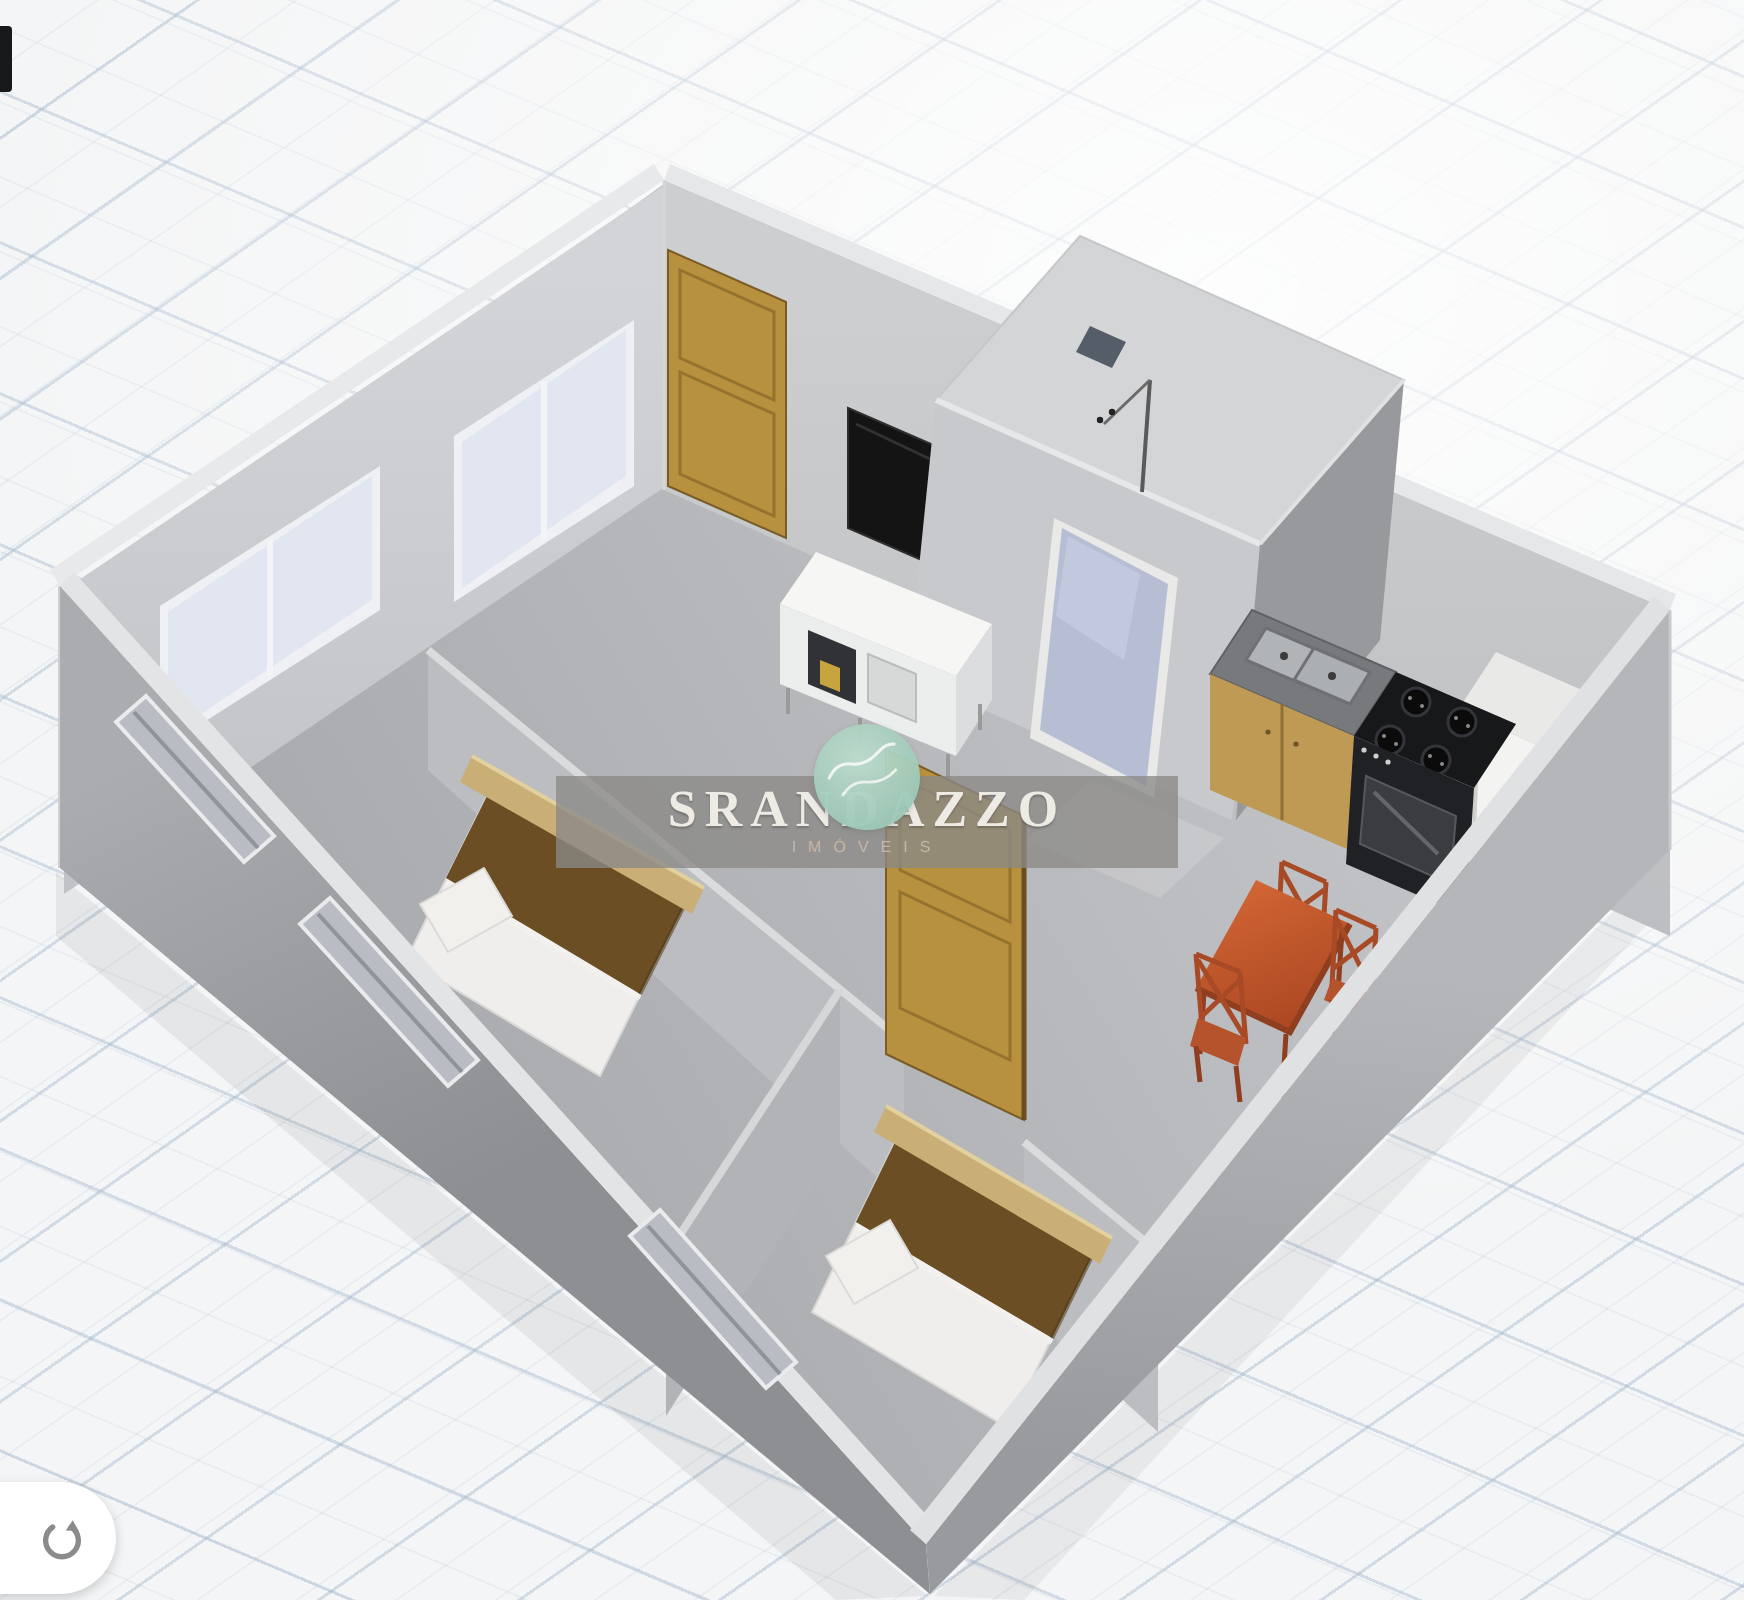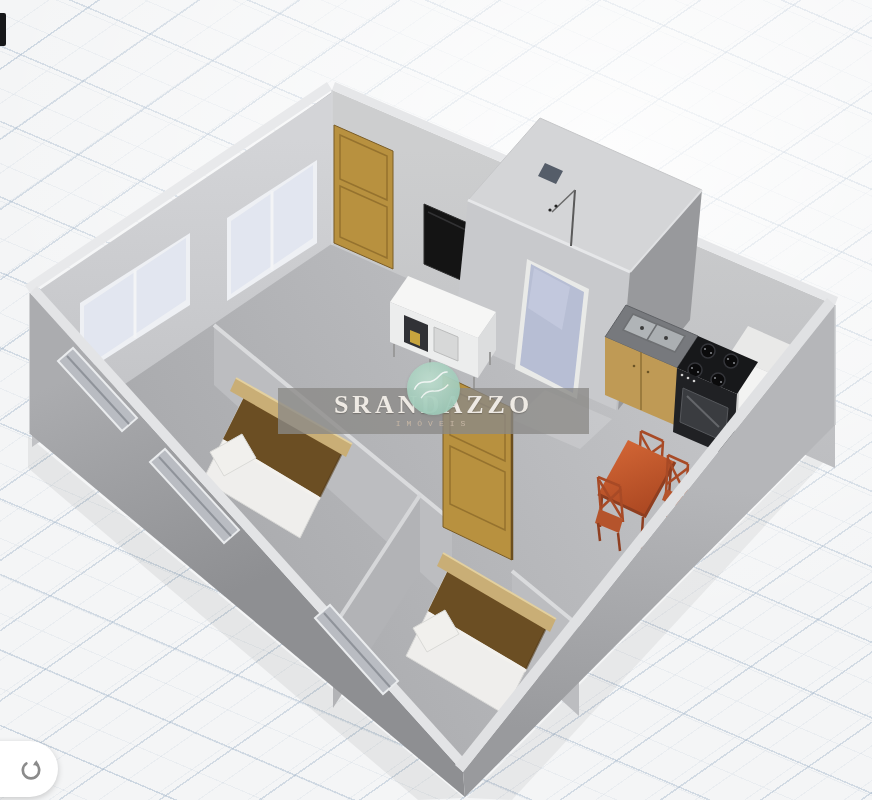--- a/index.html
+++ b/index.html
@@ -31,21 +31,21 @@
   .watermark{position:absolute;left:0;top:0;width:872px;height:800px;pointer-events:none;}
   .wm-band{position:absolute;left:278px;top:388px;width:311px;height:46px;}
   .wm-band-bg{position:absolute;inset:0;background:var(--color-watermark-band);opacity:.78;}
   .wm-title{
     position:relative;text-align:center;margin-top:3px;
     font-family:"Liberation Serif",serif;font-weight:700;font-size:26px;line-height:28px;
     letter-spacing:4px;color:#eeeae4;text-shadow:0 1px 1px rgba(60,55,50,.35);
   }
   .wm-subtitle{
     position:relative;text-align:center;margin-top:0;
-    font-family:Liberation Mono, monospace;font-size:8px;letter-spacing:6px;color:#c6b6a5;
+    font-family:Liberation Sans, sans-serif;font-size:8px;letter-spacing:6px;color:#c6b6a5;
   }
   .wm-circle{
     position:absolute;left:407px;top:362px;width:53px;height:53px;border-radius:50%;
     background:radial-gradient(circle at 42% 35%, #bddccd, var(--color-accent-teal) 72%);
     opacity:.95;box-shadow:0 1px 3px rgba(80,100,90,.25);
   }
   .wm-circle svg{position:absolute;left:4px;top:10px;transform:rotate(-17deg);}
   .rotate-btn{
     position:absolute;left:-30px;top:741px;width:88px;height:56px;border:none;
     border-radius:28px;background:#ffffff;box-shadow:0 2px 6px rgba(0,0,0,.18);

